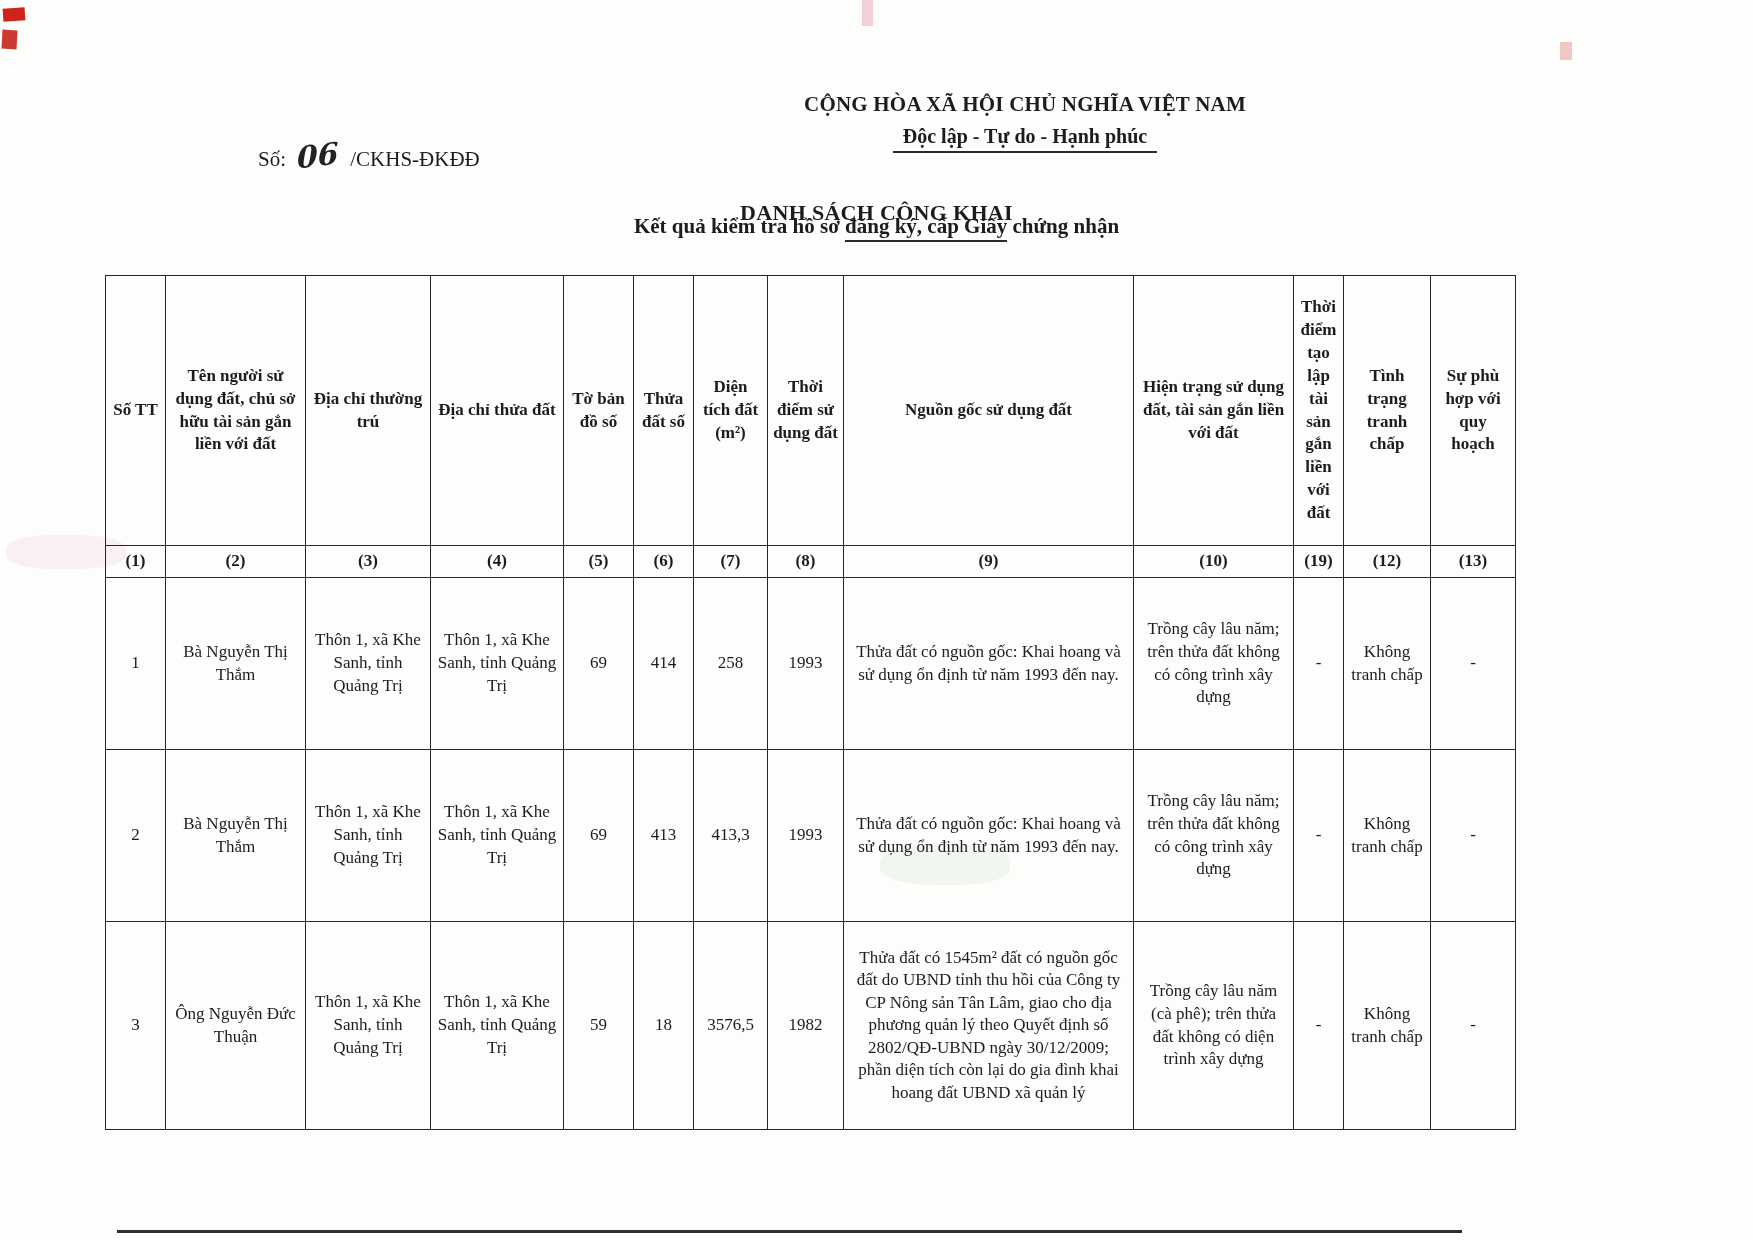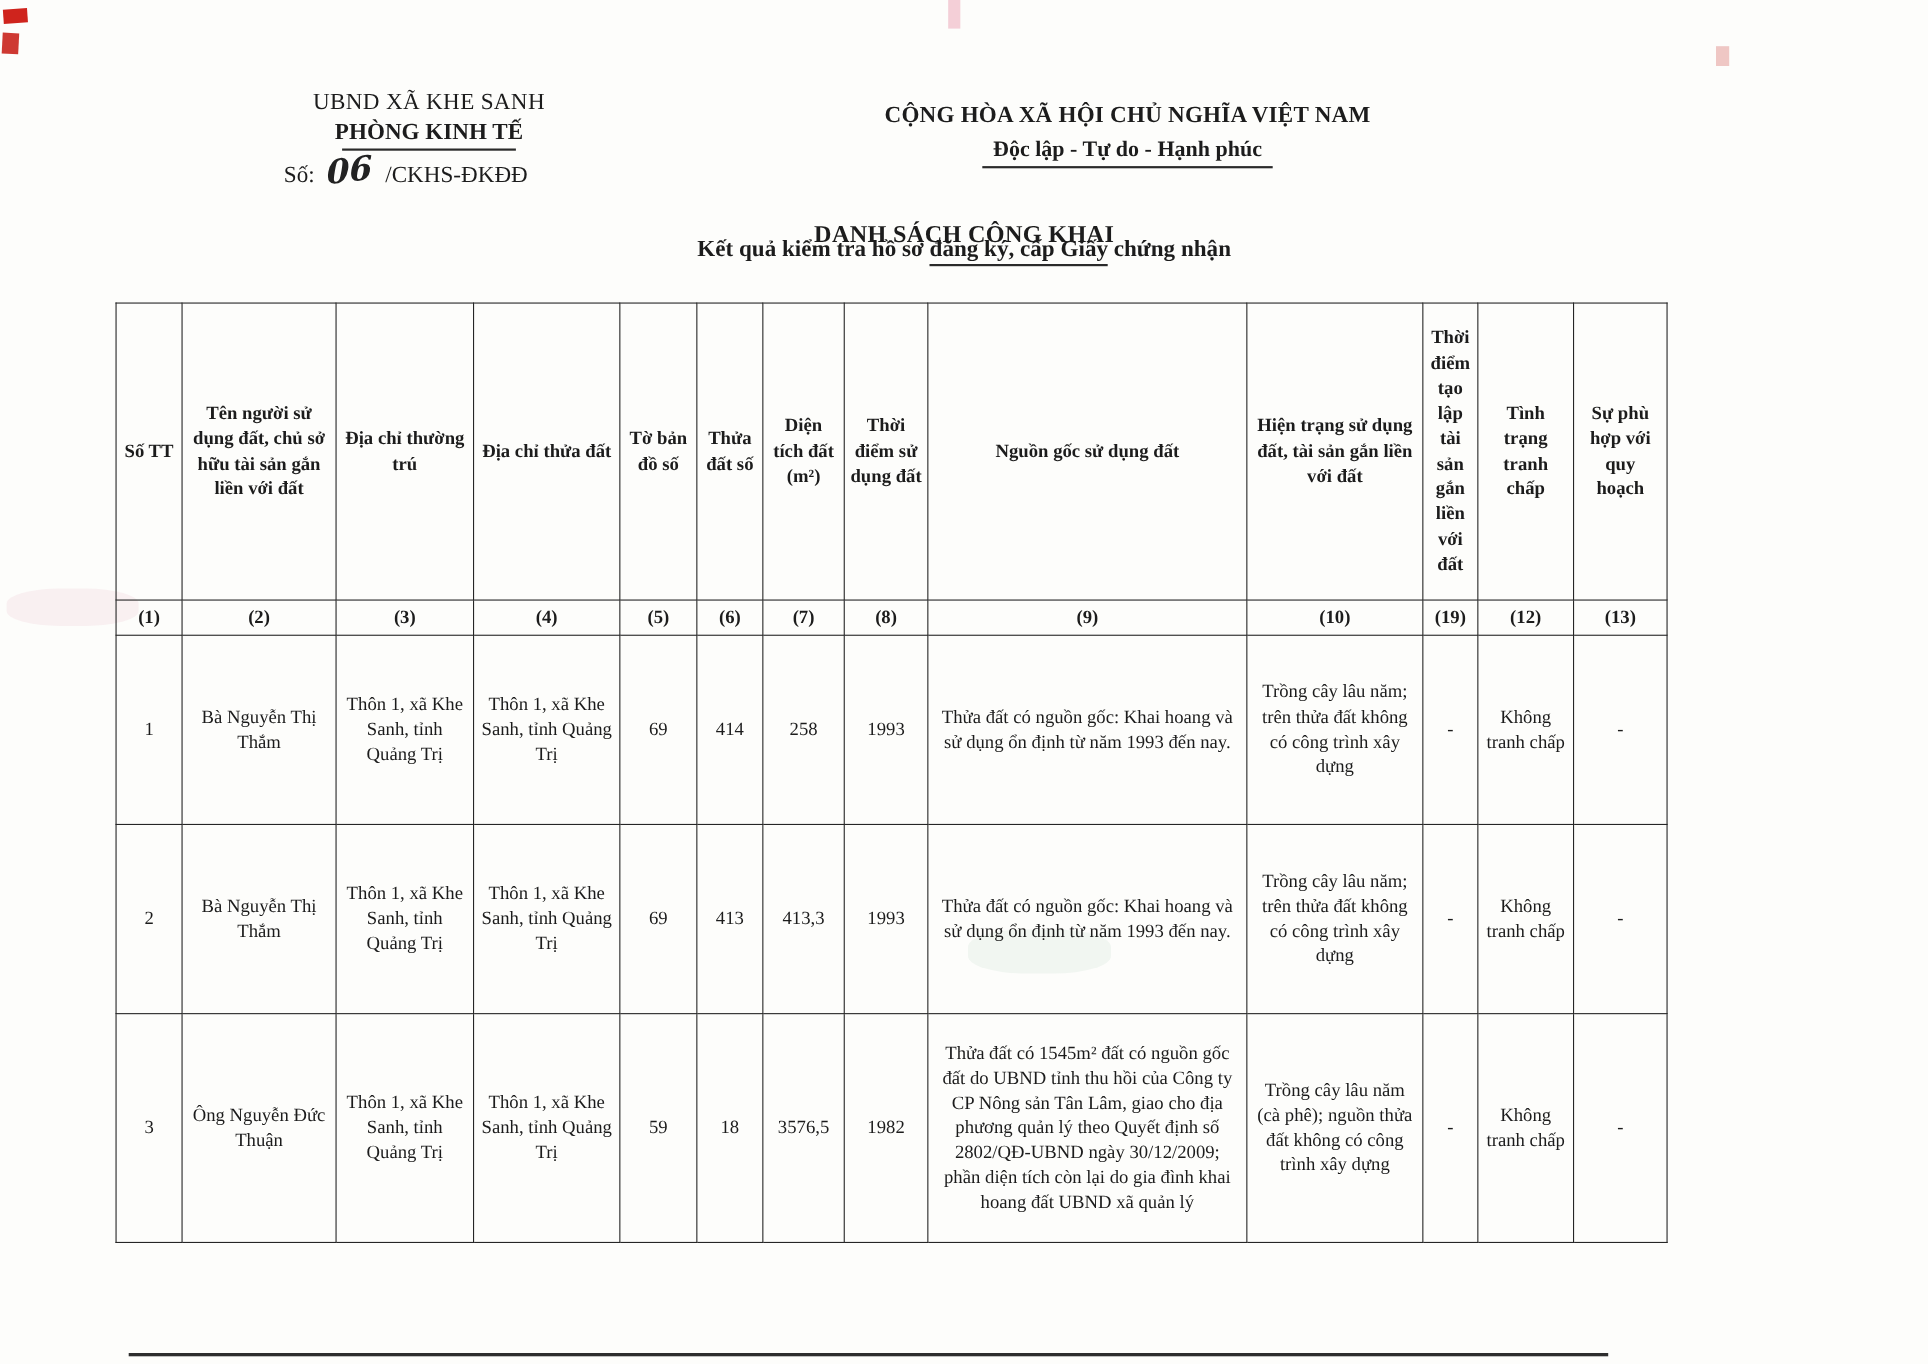--- a/index.html
+++ b/index.html
@@ -72,25 +72,20 @@
 <div class="page">
 
   <div class="artifact red1"></div>
   <div class="artifact red2"></div>
   <div class="artifact pink1"></div>
   <div class="artifact red3"></div>
   <div class="artifact blob1"></div>
   <div class="artifact blob2"></div>
   <div class="artifact cutline"></div>
 
-  <div class="hdr-left">
-    <div class="l1">UBND XÃ KHE SANH</div>
-    <div class="l2">PHÒNG KINH TẾ</div>
-    <div class="rule"></div>
-  </div>
   <div class="so-line">
     <span>Số:</span>
     <span class="hand">06</span>
     <span>/CKHS-ĐKĐĐ</span>
   </div>
 
   <div class="hdr-right">
     <div class="l1">CỘNG HÒA XÃ HỘI CHỦ NGHĨA VIỆT NAM</div>
     <div class="l2">Độc lập - Tự do - Hạnh phúc</div>
   </div>
@@ -180,21 +175,21 @@
     <tr class="r3">
       <td>3</td>
       <td>Ông Nguyễn Đức Thuận</td>
       <td>Thôn 1, xã Khe Sanh, tỉnh Quảng Trị</td>
       <td>Thôn 1, xã Khe Sanh, tỉnh Quảng Trị</td>
       <td>59</td>
       <td>18</td>
       <td>3576,5</td>
       <td>1982</td>
       <td class="just tight">Thửa đất có 1545m² đất có nguồn gốc đất do UBND tỉnh thu hồi của Công ty CP Nông sản Tân Lâm, giao cho địa phương quản lý theo Quyết định số 2802/QĐ-UBND ngày 30/12/2009; phần diện tích còn lại do gia đình khai hoang đất UBND xã quản lý</td>
-      <td class="just">Trồng cây lâu năm (cà phê); nguồn thửa đất không có công trình xây dựng</td>
+      <td class="just">Trồng cây lâu năm (cà phê); trên thửa đất không có diện trình xây dựng</td>
       <td>-</td>
       <td>Không tranh chấp</td>
       <td>-</td>
     </tr>
   </tbody>
     </table>
 
 </div>
 
 </body></html>

